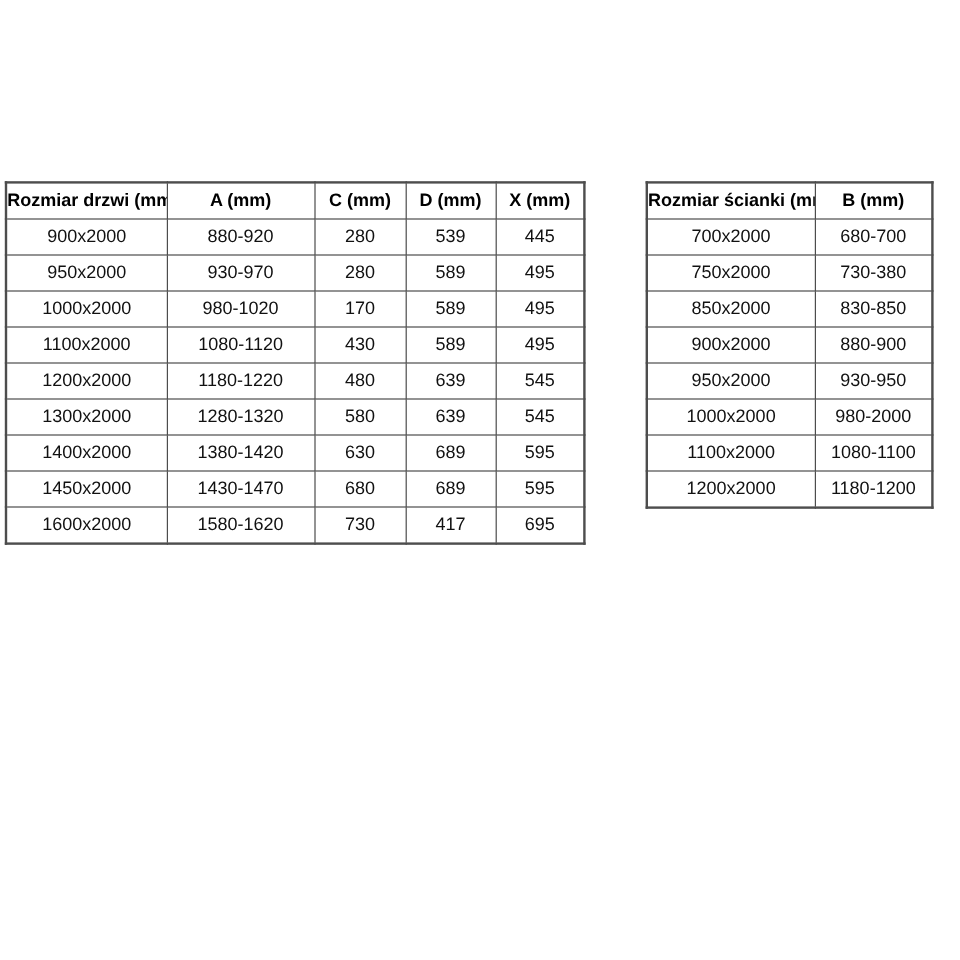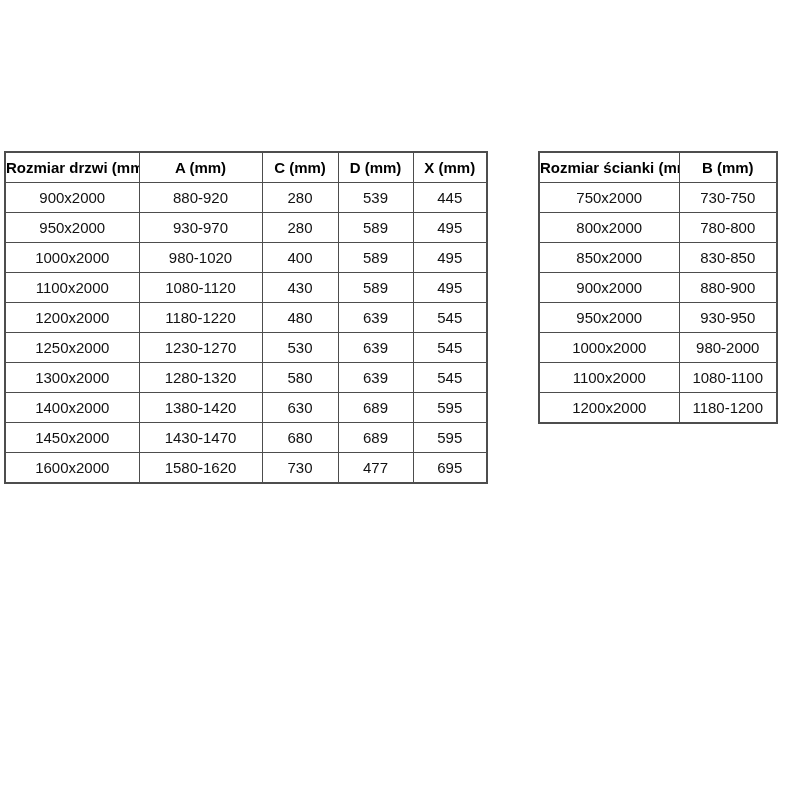--- a/index.html
+++ b/index.html
@@ -78,42 +78,35 @@
         <tr>
           <td>950x2000</td>
           <td>930-970</td>
           <td>280</td>
           <td>589</td>
           <td>495</td>
         </tr>
         <tr>
           <td>1000x2000</td>
           <td>980-1020</td>
-          <td>400</td>
+          <td>170</td>
           <td>589</td>
           <td>495</td>
         </tr>
         <tr>
           <td>1100x2000</td>
           <td>1080-1120</td>
           <td>430</td>
           <td>589</td>
           <td>495</td>
         </tr>
         <tr>
           <td>1200x2000</td>
           <td>1180-1220</td>
           <td>480</td>
-          <td>639</td>
-          <td>545</td>
-        </tr>
-        <tr>
-          <td>1250x2000</td>
-          <td>1230-1270</td>
-          <td>530</td>
           <td>639</td>
           <td>545</td>
         </tr>
         <tr>
           <td>1300x2000</td>
           <td>1280-1320</td>
           <td>580</td>
           <td>639</td>
           <td>545</td>
         </tr>
@@ -128,45 +121,45 @@
           <td>1450x2000</td>
           <td>1430-1470</td>
           <td>680</td>
           <td>689</td>
           <td>595</td>
         </tr>
         <tr>
           <td>1600x2000</td>
           <td>1580-1620</td>
           <td>730</td>
-          <td>477</td>
+          <td>417</td>
           <td>695</td>
         </tr>
       </tbody>
     </table>
 
   <table id="walls-table" class="dim-table">
     <colgroup>
       <col>
         <col>
     </colgroup>
   <thead>
         <tr>
           <th>Rozmiar ścianki (mm)</th>
           <th>B (mm)</th>
         </tr>
       </thead>
       <tbody>
         <tr>
-          <td>750x2000</td>
-          <td>730-750</td>
+          <td>700x2000</td>
+          <td>680-700</td>
         </tr>
         <tr>
-          <td>800x2000</td>
-          <td>780-800</td>
+          <td>750x2000</td>
+          <td>730-380</td>
         </tr>
         <tr>
           <td>850x2000</td>
           <td>830-850</td>
         </tr>
         <tr>
           <td>900x2000</td>
           <td>880-900</td>
         </tr>
         <tr>

